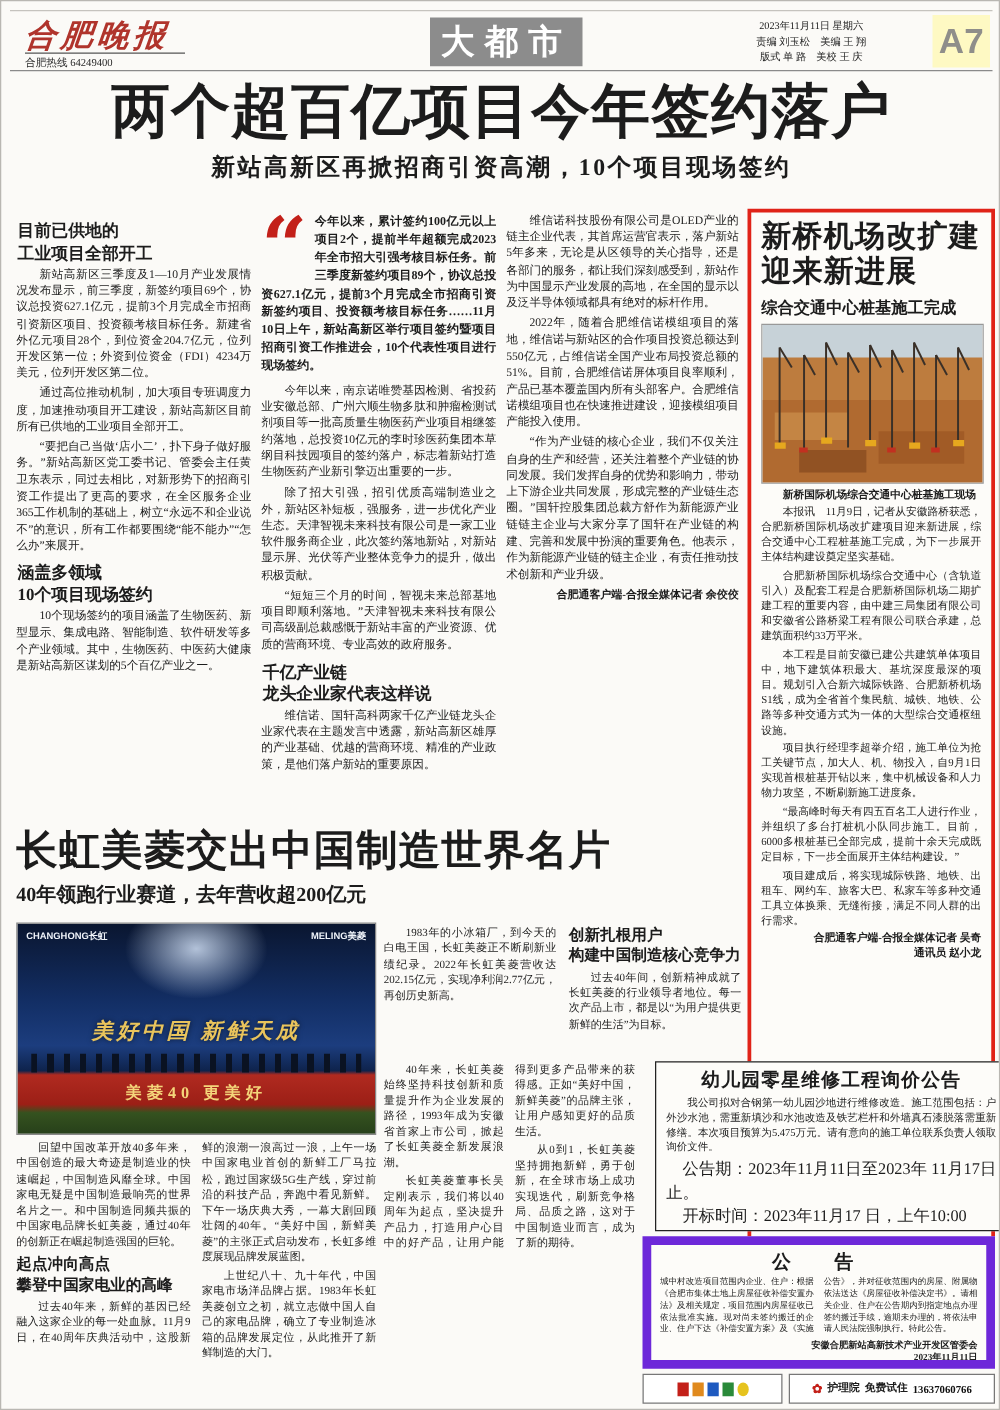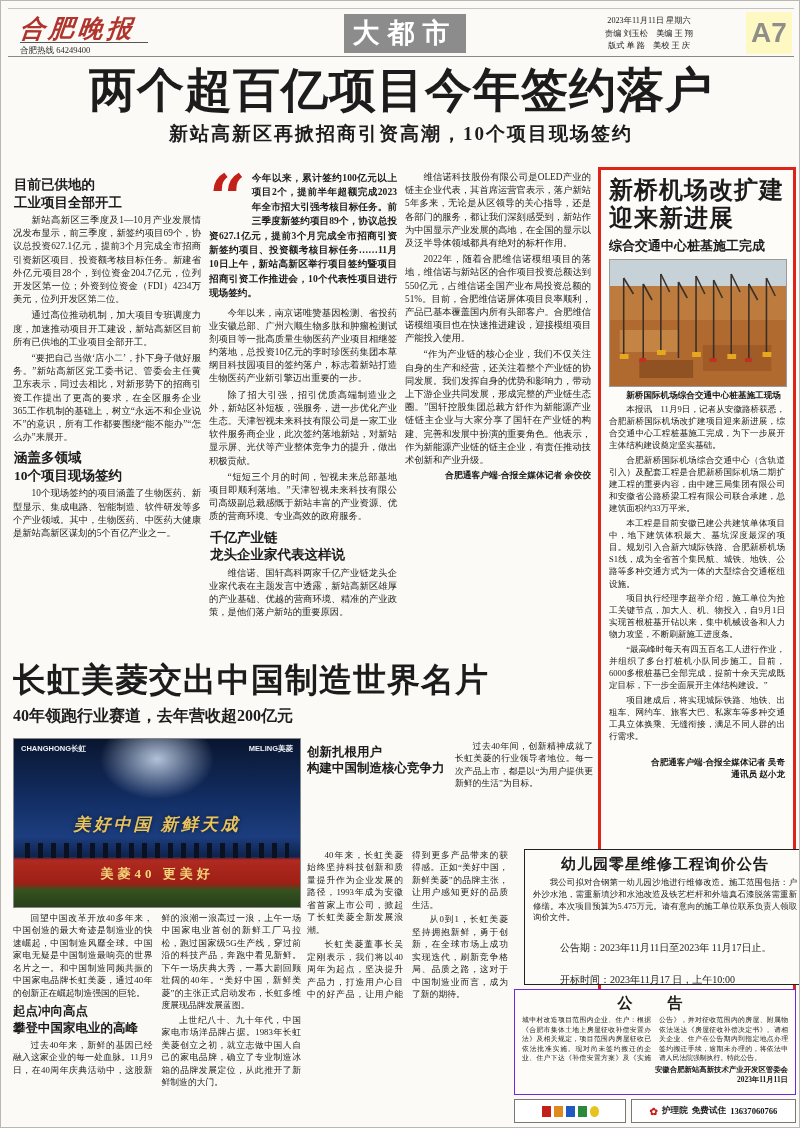--- a/index.html
+++ b/index.html
@@ -37,21 +37,21 @@
   .c2{left:208px;top:170px;width:188px;height:482px;}
   .c3{left:404px;top:170px;width:186px;height:482px;}
 
   
   .redbox{left:597px;top:166px;width:198px;height:877px;border:3px solid #e02318;background:#fdfcf9;padding:6px 8px;overflow:hidden;}
   .redbox h2{margin:0;font-size:24px;font-weight:900;line-height:1.18;letter-spacing:1px;}
   .redbox h3{margin:4px 0 4px;font-size:13px;font-weight:bold;}
   .redbox p{margin:0 0 2px;font-size:8.6px;line-height:1.42;text-align:justify;text-indent:2em;}
   .rb-photo{width:100%;height:126px;display:block;margin:2px 0 2px;border:1px solid #999;}
   .rb-caption{font-size:8px;font-weight:bold;text-align:center;margin:0 0 4px;text-indent:0;}
-  .rb-credit{font-size:8.6px;font-weight:bold;text-align:right;margin-top:15px;}
+  .rb-credit{font-size:8.6px;font-weight:bold;text-align:right;margin-top:3px;}
 
   
   .ch-head{left:12px;top:657px;width:578px;}
   .ch-head h1{margin:0;font-size:33px;font-weight:900;letter-spacing:1px;}
   .ch-head h2{margin:3px 0 0;font-size:16px;font-weight:bold;}
   .ch-photo{left:12px;top:737px;width:288px;height:170px;overflow:hidden;border:1px solid #888;
             background:linear-gradient(180deg,#0a1630 0%,#132f66 38%,#1c3d7e 58%,#0e234c 70%,#b02a20 72%,#9c1f16 86%,#35521f 90%,#27401a 100%);}
   .ch-photo .glow{position:absolute;left:30%;top:-20px;width:40%;height:80px;border-radius:50%;
                   background:radial-gradient(closest-side,rgba(220,235,255,.8),rgba(220,235,255,0));}
   .ch-logo-l{position:absolute;left:7px;top:5px;font-family:"Liberation Sans",sans-serif;font-size:7.5px;font-weight:bold;color:#eef2f8;}
@@ -65,22 +65,22 @@
   .r-block{left:306px;top:739px;width:286px;height:104px;column-count:2;column-gap:10px;overflow:hidden;}
   .r-block p,.b-block p,.b2-block p{margin:0 0 2px;font-size:8.8px;line-height:1.42;text-align:justify;text-indent:2em;}
   .r-block h4,.b-block h4,.b2-block h4{margin:4px 0 3px;font-size:12.5px;line-height:1.3;font-weight:bold;}
   .b-block{left:12px;top:911px;width:288px;height:211px;column-count:2;column-gap:9px;overflow:hidden;}
   .b2-block{left:306px;top:848px;width:201px;height:274px;column-count:2;column-gap:9px;overflow:hidden;}
 
   
   .notice{left:523px;top:848px;width:282px;height:136px;border:1.5px solid #222;padding:5px 8px;overflow:hidden;background:#fdfcf9;}
   .notice h3{margin:0 0 3px;font-size:15px;font-weight:900;text-align:center;letter-spacing:1px;}
   .notice p{margin:0 0 2px;font-size:8.4px;line-height:1.4;text-align:justify;text-indent:2em;}
-  .notice .nline{text-indent:1em;margin:17px;font-size:10px;line-height:1.45;}
-  .gonggao{left:513px;top:988px;width:282px;height:106px;border:1px solid #6d28d9;padding:4px 7px;overflow:hidden;background:#fdfcf9;}
+  .notice .nline{text-indent:1em;margin:0;font-size:13px;line-height:1.45;}
+  .gonggao{left:513px;top:988px;width:282px;height:106px;border:7px solid #6d28d9;padding:4px 7px;overflow:hidden;background:#fdfcf9;}
   .gonggao h3{margin:0 0 2px;font-size:15px;font-weight:900;text-align:center;letter-spacing:10px;}
   .gonggao .gg-body{font-size:6.8px;line-height:1.4;text-align:justify;column-count:2;column-gap:8px;margin:0;}
   .gg-sign{font-size:7.4px;text-align:right;margin:2px 0 0;font-weight:bold;}
 
   .adstrip-l{left:513px;top:1098px;width:112px;height:24px;border:1px solid #777;display:flex;align-items:center;justify-content:center;gap:3px;background:#fff;}
   .adstrip-l i{display:inline-block;width:9px;height:11px;}
   .adstrip-r{left:630px;top:1098px;width:165px;height:24px;border:1px solid #777;display:flex;align-items:center;justify-content:center;gap:4px;background:#fff;
              font-size:8.6px;font-weight:bold;}
   .flower{color:#c32019;font-size:10px;}
   .phone{color:#111;}
@@ -213,20 +213,21 @@
   <div class="abs ch-photo">
     <div class="glow"></div>
     <div class="ch-logo-l">CHANGHONG长虹</div>
     <div class="ch-logo-r">MELING美菱</div>
     <div class="ch-slogan">美好中国 新鲜天成</div>
     <div class="ch-people"></div>
     <div class="ch-banner">美菱40 更美好</div>
   </div>
 
   <div class="abs r-block col">
+    <p>1983年的小冰箱厂，到今天的白电王国，长虹美菱正不断刷新业绩纪录。2022年长虹美菱营收达202.15亿元，实现净利润2.77亿元，再创历史新高。</p>
     <h4>
       <span>创新扎根用户</span><br>
       <span>构建中国制造核心竞争力</span>
     </h4>
     <p>过去40年间，创新精神成就了长虹美菱的行业领导者地位。每一次产品上市，都是以“为用户提供更新鲜的生活”为目标。</p>
   </div>
 
   <div class="abs b-block col">
     <p>回望中国改革开放40多年来，中国创造的最大奇迹是制造业的快速崛起，中国制造风靡全球。中国家电无疑是中国制造最响亮的世界名片之一。和中国制造同频共振的中国家电品牌长虹美菱，通过40年的创新正在崛起制造强国的巨轮。</p>
     <h4>

